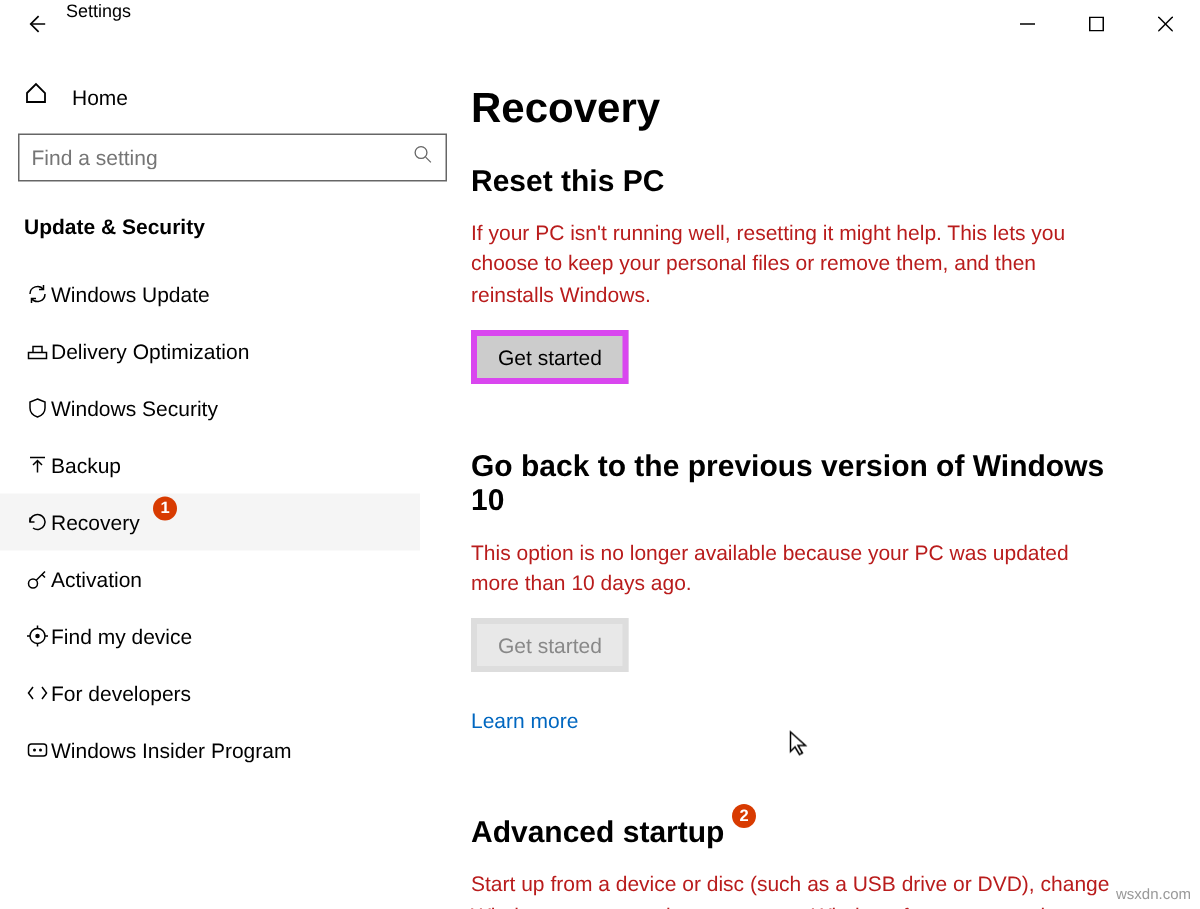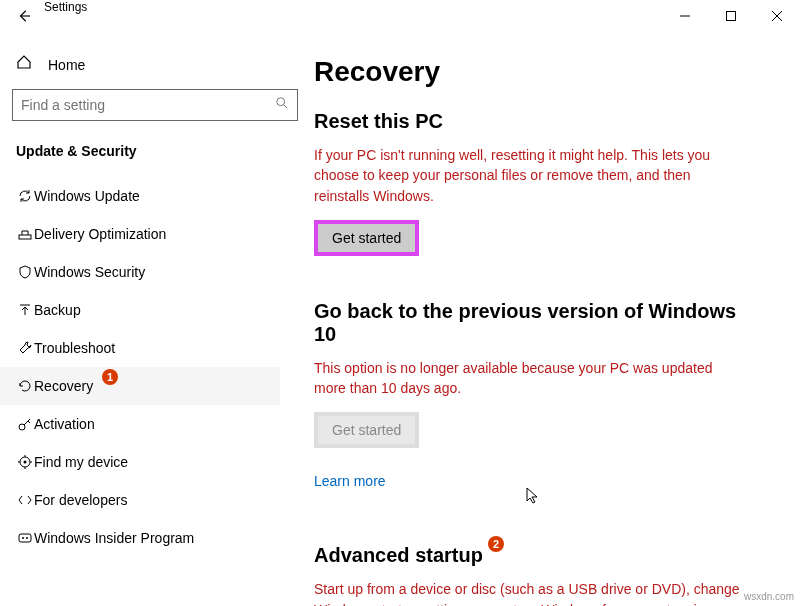--- a/index.html
+++ b/index.html
@@ -110,28 +110,20 @@
       </div>
       <div class="nav-item">
         <span class="ico">
             <svg width="16" height="16" viewBox="0 0 16 16">
               <path d="M8 13V5M5 8l3-3 3 3" fill="none" stroke="#000"></path>
               <line x1="3" y1="3" x2="13" y2="3" stroke="#000"></line>
             </svg>
           </span>
         <span>Backup</span>
       </div>
-      <div class="nav-item">
-        <span class="ico">
-            <svg width="16" height="16" viewBox="0 0 16 16">
-              <path d="M11 2a3 3 0 0 0-3 3l-5 5 3 3 5-5a3 3 0 0 0 3-3l-2 2-2-2z" fill="none" stroke="#000"></path>
-            </svg>
-          </span>
-        <span>Troubleshoot</span>
-      </div>
       <div class="nav-item selected">
         <span class="ico">
             <svg width="16" height="16" viewBox="0 0 16 16">
               <path d="M3 8a5 5 0 1 1 2 4" fill="none" stroke="#000"></path>
               <path d="M3 5v3h3" fill="none" stroke="#000"></path>
             </svg>
           </span>
         <span>Recovery</span>
         <span class="badge" style="left:102px; top:2px;">1</span>
       </div>

